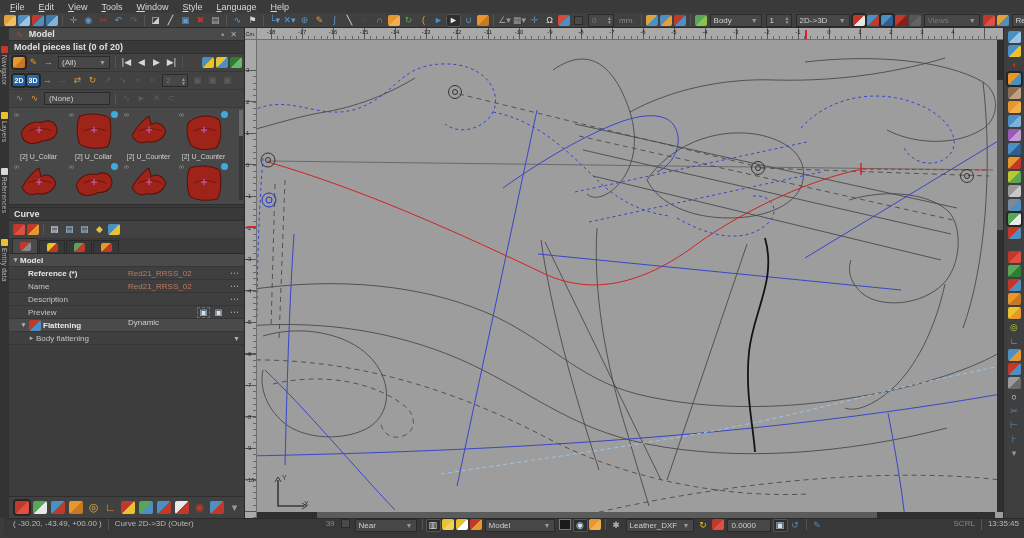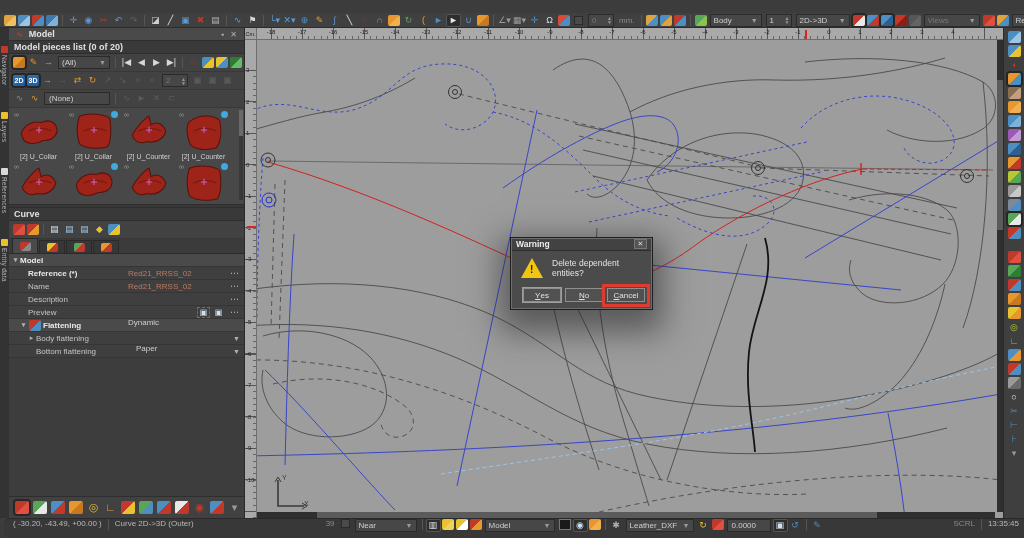--- a/index.html
+++ b/index.html
@@ -117,20 +117,30 @@
   #righttb .blk{width:13px;height:12px;}
   #righttb .ic{width:15px;height:12px;}
   #righttb .gap{flex:0 0 8px;}
   
   #statusbar{position:absolute;left:4px;top:518px;width:1024px;height:20px;background:#383838;border-top:1px solid #2a2a2a;display:flex;align-items:flex-start;padding:0 6px;border-radius:7px;}
 </style>
 </head>
 <body>
 
 <div id="app">
+  <div id="menubar">
+      <span class="menu-item"><u>F</u>ile</span>
+      <span class="menu-item"><u>E</u>dit</span>
+      <span class="menu-item"><u>V</u>iew</span>
+      <span class="menu-item"><u>T</u>ools</span>
+      <span class="menu-item"><u>W</u>indow</span>
+      <span class="menu-item"><u>S</u>tyle</span>
+      <span class="menu-item"><u>L</u>anguage</span>
+      <span class="menu-item"><u>H</u>elp</span>
+    </div>
   <div id="toolbar">
     <div style="display:flex;align-items:center;">
         <span class="blk" style="background: linear-gradient(135deg, rgb(224, 162, 60) 0px, rgb(224, 162, 60) 50%, rgb(240, 192, 96) 50%, rgb(240, 192, 96) 100%);"></span>
         <span class="blk" style="background: linear-gradient(135deg, rgb(77, 143, 192) 0px, rgb(77, 143, 192) 50%, rgb(156, 196, 228) 50%, rgb(156, 196, 228) 100%);"></span>
         <span class="blk" style="background: linear-gradient(135deg, rgb(192, 57, 43) 0px, rgb(192, 57, 43) 50%, rgb(77, 143, 192) 50%, rgb(77, 143, 192) 100%);"></span>
         <span class="blk" style="background: linear-gradient(135deg, rgb(63, 120, 170) 0px, rgb(63, 120, 170) 50%, rgb(127, 178, 217) 50%, rgb(127, 178, 217) 100%);"></span>
         <span class="sep"></span>
         <span class="ic" style="color: rgb(91, 155, 213);">✛</span>
         <span class="ic" style="color: rgb(91, 155, 213);">◉</span>
         <span class="ic" style="color: rgb(192, 57, 43);">✂</span>
@@ -435,26 +445,20 @@
         </div>
         <div class="prow group" style="padding-left: 10px;">
           <span class="twirl">▾</span>
           <span class="blk gicon" style="background: linear-gradient(135deg, rgb(192, 57, 43) 0px, rgb(192, 57, 43) 50%, rgb(77, 143, 192) 50%, rgb(77, 143, 192) 100%);"></span>
           <span>Flattening</span>
         </div>
         <div class="prow" style="padding-left: 18px;">
           <span class="twirl">▸</span>
           <span class="plabel">Body flattening</span>
           <span class="pvalue gray">Paper</span>
-          <span class="caret">▼</span>
-        </div>
-        <div class="prow" style="padding-left: 18px;">
-          <span class="twirl"></span>
-          <span class="plabel">Bottom flattening</span>
-          <span class="pvalue gray">Technical</span>
           <span class="caret">▼</span>
         </div>
       </div>
     <div id="panel-fill"></div>
     <div id="panel-bottom">
         <span class="blk pressed" style="background: linear-gradient(135deg, rgb(192, 57, 43) 0px, rgb(192, 57, 43) 50%, rgb(224, 80, 64) 50%, rgb(224, 80, 64) 100%);"></span>
         <span class="blk" style="background: linear-gradient(135deg, rgb(90, 166, 89) 0px, rgb(90, 166, 89) 50%, rgb(232, 232, 232) 50%, rgb(232, 232, 232) 100%);"></span>
         <span class="blk" style="background: linear-gradient(135deg, rgb(77, 143, 192) 0px, rgb(77, 143, 192) 50%, rgb(192, 57, 43) 50%, rgb(192, 57, 43) 100%);"></span>
         <span class="blk" style="background: linear-gradient(135deg, rgb(232, 151, 46) 0px, rgb(232, 151, 46) 50%, rgb(200, 120, 32) 50%, rgb(200, 120, 32) 100%);"></span>
         <span class="ic" style="color: rgb(232, 195, 46);">◎</span>
@@ -595,37 +599,20 @@
       <span class="xlab">X</span>
     </div>
 
     <div class="hscroll">
         <div class="hthumb"></div>
       </div>
     <div class="vscroll2">
         <div class="vthumb"></div>
       </div>
 
-    <div id="dialog">
-      <div id="dialog-title">
-        <span class="dtxt">Warning</span>
-        <span class="dclose">✕</span>
-      </div>
-      <div id="dialog-body">
-        <div class="warn-tri">
-            <span>!</span>
-          </div>
-        <div id="dialog-msg">Delete dependent entities?</div>
-      </div>
-      <div id="dialog-btns">
-          <div class="dbtn def"><u>Y</u>es</div>
-          <div class="dbtn"><u>N</u>o</div>
-          <div class="dbtn"><u>C</u>ancel<div class="annbox" style="border-color: rgb(225, 59, 48);"></div></div>
-        </div>
-    </div>
   </div>
 
   <div id="righttb">
       <span class="blk" style="background: linear-gradient(135deg, rgb(77, 143, 192) 0px, rgb(77, 143, 192) 50%, rgb(156, 196, 228) 50%, rgb(156, 196, 228) 100%);"></span>
       <span class="blk" style="background: linear-gradient(135deg, rgb(77, 143, 192) 0px, rgb(77, 143, 192) 50%, rgb(232, 195, 46) 50%, rgb(232, 195, 46) 100%);"></span>
       <span class="ic" style="color: rgb(192, 57, 43);">◖</span>
       <span class="blk pressed" style="background: linear-gradient(135deg, rgb(232, 151, 46) 0px, rgb(232, 151, 46) 50%, rgb(77, 143, 192) 50%, rgb(77, 143, 192) 100%);"></span>
       <span class="blk" style="background: linear-gradient(135deg, rgb(138, 109, 79) 0px, rgb(138, 109, 79) 50%, rgb(192, 160, 128) 50%, rgb(192, 160, 128) 100%);"></span>
       <span class="blk" style="background: linear-gradient(135deg, rgb(232, 151, 46) 0px, rgb(232, 151, 46) 50%, rgb(240, 176, 80) 50%, rgb(240, 176, 80) 100%);"></span>
       <span class="blk" style="background: linear-gradient(135deg, rgb(77, 143, 192) 0px, rgb(77, 143, 192) 50%, rgb(127, 178, 217) 50%, rgb(127, 178, 217) 100%);"></span>

